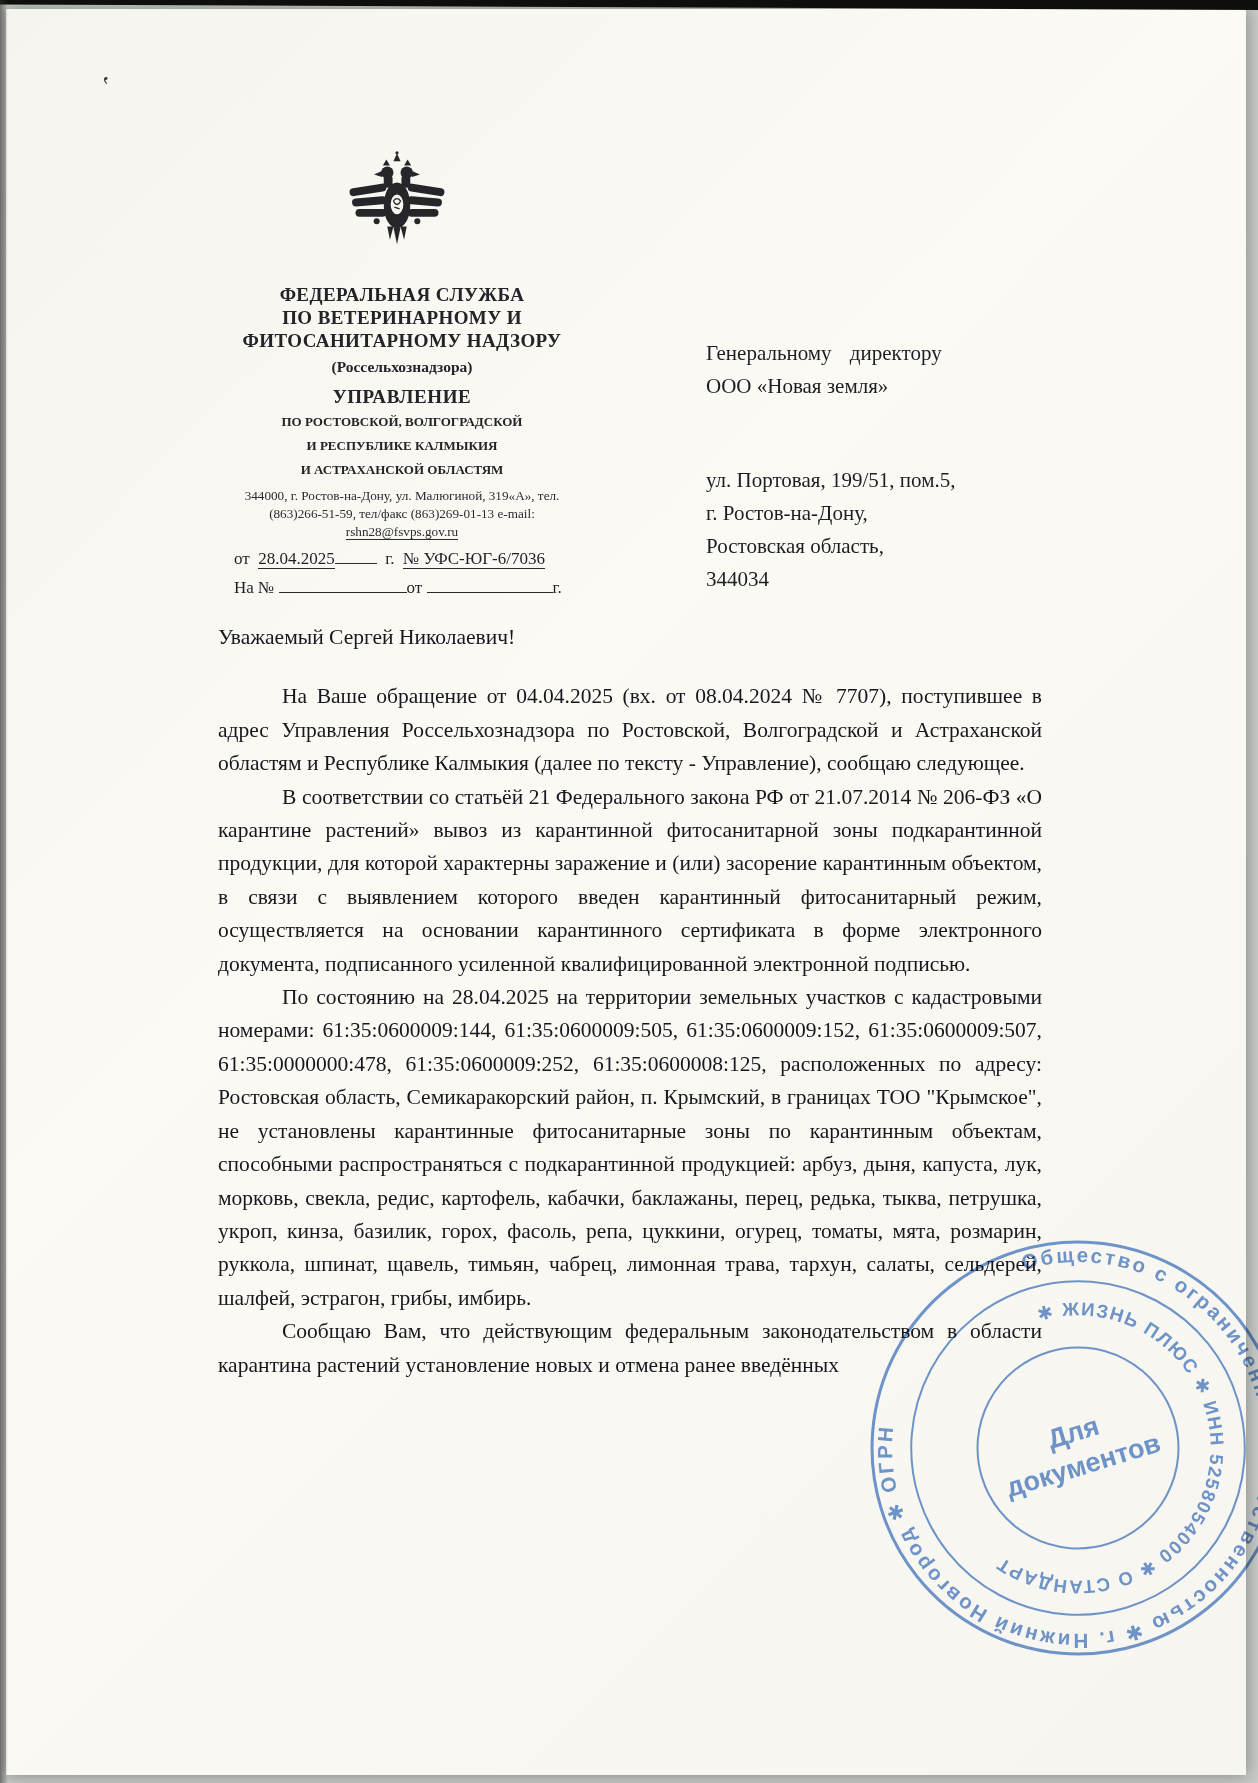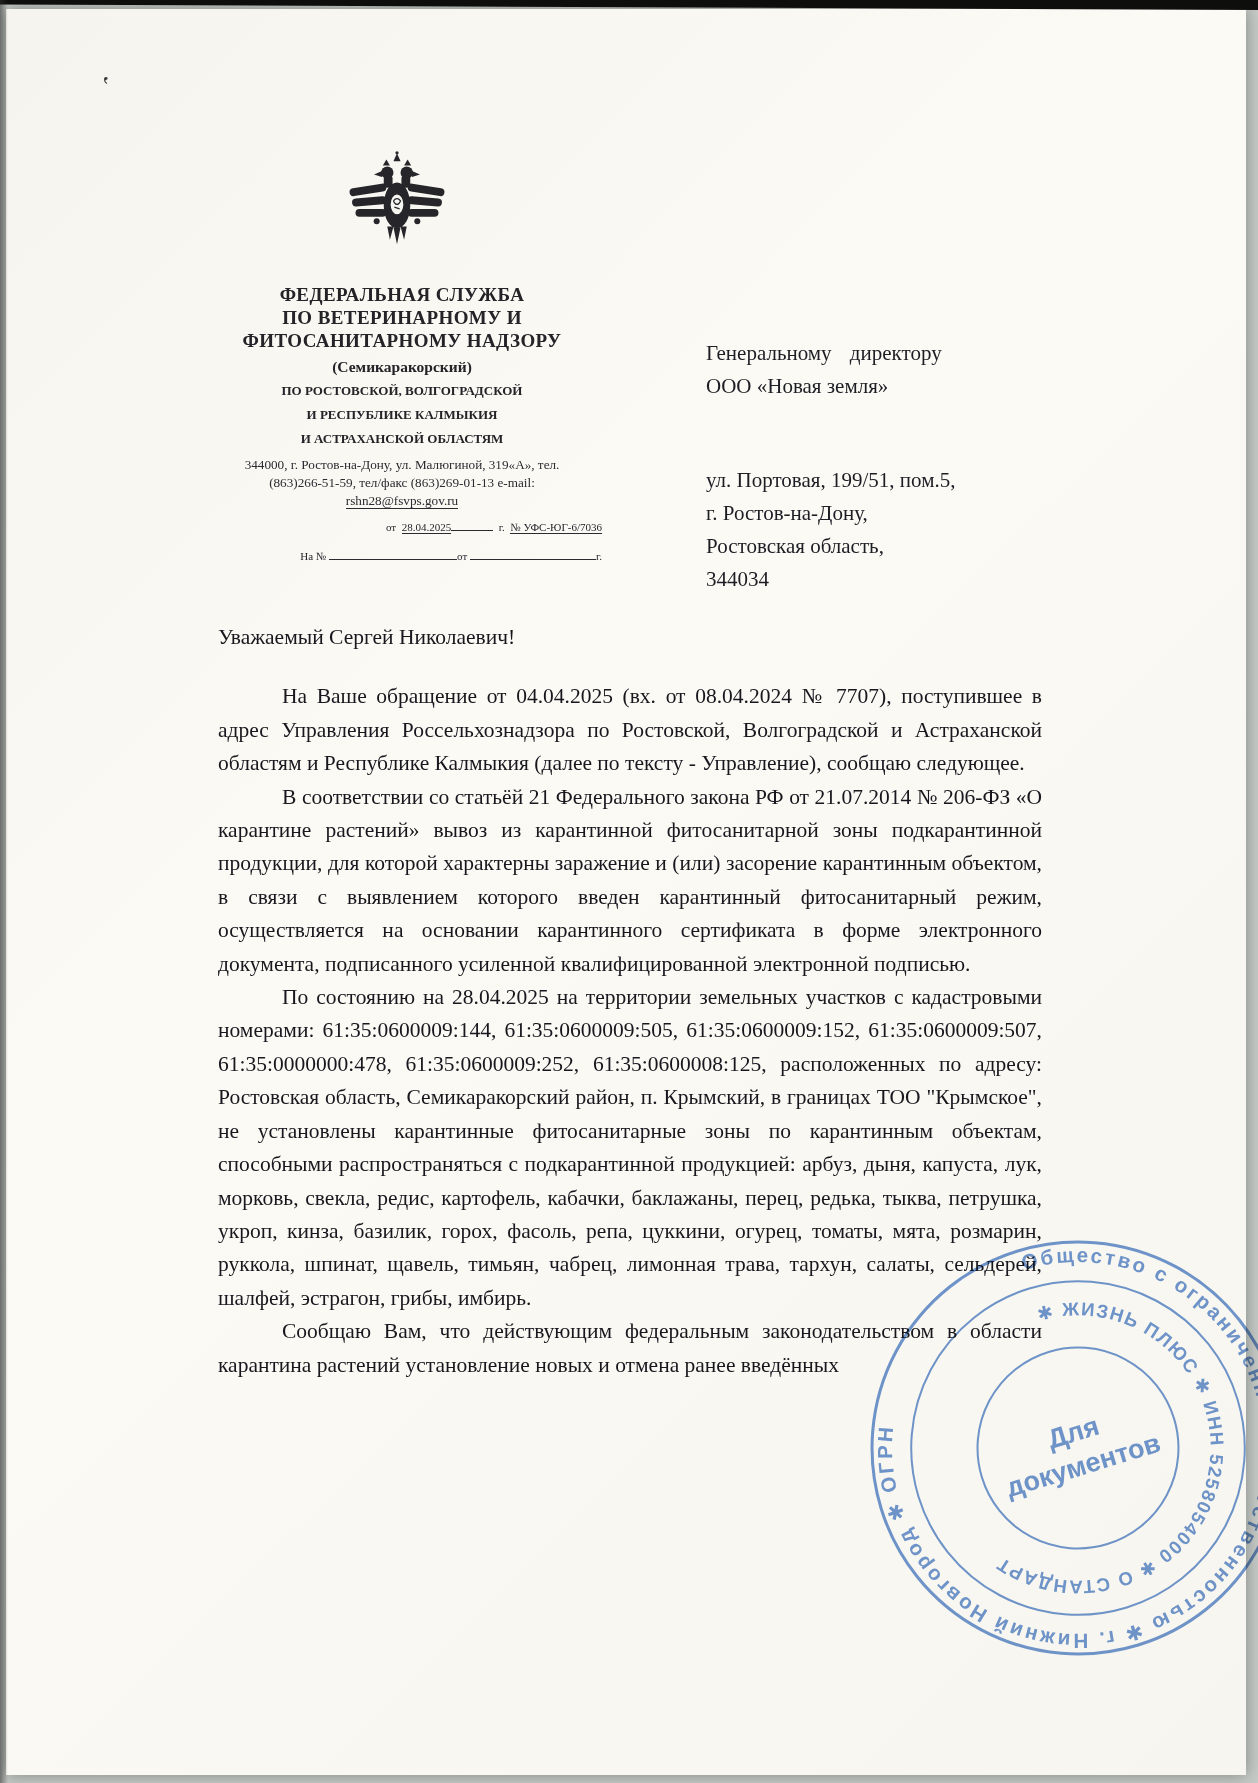--- a/index.html
+++ b/index.html
@@ -36,21 +36,21 @@
     position:absolute; left:196px; top:274px; width:400px; text-align:center;
     color:#232328; z-index:2;
   }
   .lh-org   { font-size:19px; font-weight:bold; line-height:23px; letter-spacing:.4px; }
   .lh-short { font-size:15.5px; font-weight:bold; line-height:25px; margin-top:2px; }
   .lh-upr   { font-size:19px;  font-weight:bold; line-height:27px; margin-top:4px; letter-spacing:.6px; }
   .lh-div   { font-size:13px;  font-weight:bold; line-height:24px; }
   .lh-addr  { font-size:13.2px; line-height:18px; color:#2a2a30; }
   .u { border-bottom:1.2px solid #2a2a30; }
   .blank { display:inline-block; height:14px; }
-  .lh-ref  { font-size:11px; line-height:23px; text-align:right; padding-left:32px; margin-top:6px; color:#1f1f26;}
+  .lh-ref  { font-size:17px; line-height:23px; text-align:left; padding-left:32px; margin-top:6px; color:#1f1f26;}
 
   
   .addressee {
     position:absolute; left:700px; top:328px; width:300px;
     font-size:21px; line-height:33px; color:#1d1d24; z-index:2;
   }
   .addr-wide { word-spacing:13px; }
   .gap1 { height:30px; } .gap2 { height:31px; }
 
   
@@ -112,21 +112,22 @@
 
         <ellipse cx="60" cy="61" rx="8" ry="12" fill="#f7f5ef" stroke="#26262a" stroke-width="1.6"></ellipse>
         <path d="M56,57 q4,-5 8,0 q-4,8 -8,0 M57,64 l6,2" stroke="#26262a" stroke-width="1.4" fill="none"></path>
       </svg>
     </div>
 
     <div class="lh">
       <div class="lh-org">ФЕДЕРАЛЬНАЯ СЛУЖБА</div>
       <div class="lh-org">ПО ВЕТЕРИНАРНОМУ И</div>
       <div class="lh-org">ФИТОСАНИТАРНОМУ НАДЗОРУ</div>
-      <div class="lh-short">(Семикаракорский)</div>
+      <div class="lh-short">(Россельхознадзора)</div>
+      <div class="lh-upr">УПРАВЛЕНИЕ</div>
       <div class="lh-div">ПО РОСТОВСКОЙ, ВОЛГОГРАДСКОЙ</div>
       <div class="lh-div">И РЕСПУБЛИКЕ КАЛМЫКИЯ</div>
       <div class="lh-div">И АСТРАХАНСКОЙ ОБЛАСТЯМ</div>
       <div class="lh-addr" style="margin-top:5px">344000, г. Ростов-на-Дону, ул. Малюгиной, 319«А», тел.</div>
       <div class="lh-addr">(863)266-51-59, тел/факс (863)269-01-13 e-mail:</div>
       <div class="lh-addr"><span class="u">rshn28@fsvps.gov.ru</span></div>
       <div class="lh-ref">
         <span>от</span>&nbsp;
         <span class="u">28.04.2025</span><span class="u blank" style="width:42px"></span>&nbsp;
         <span>г.</span>&nbsp;

